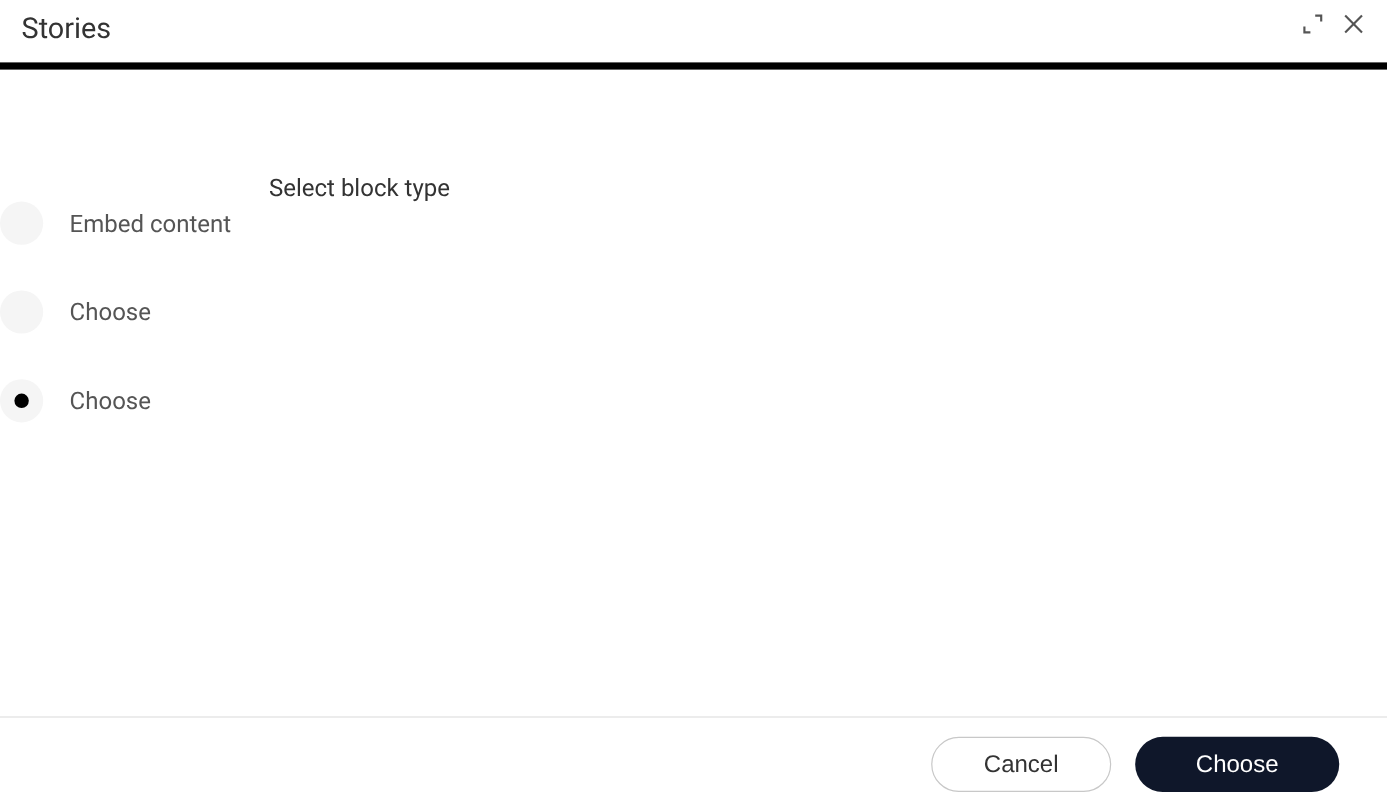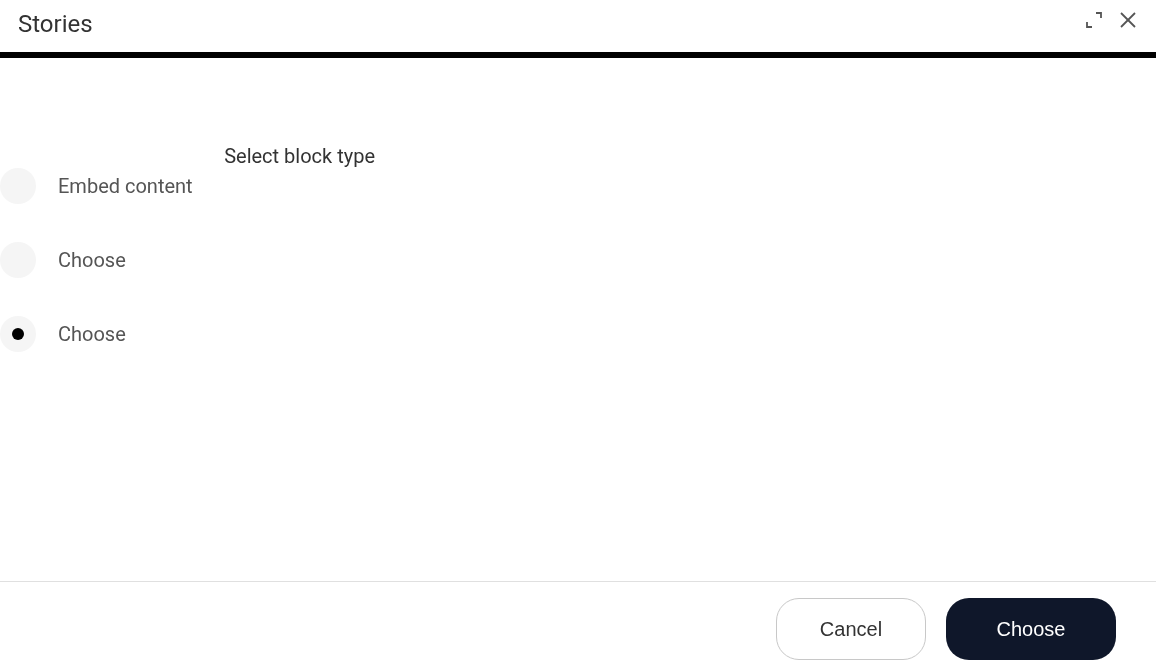--- a/index.html
+++ b/index.html
@@ -101,21 +101,21 @@
       left: 0;
       right: 0;
       border-top: 1px solid #e0e0e0;
       padding: 16px 40px 0 40px;
       display: flex;
       justify-content: flex-end;
       gap: 20px;
     }
     .btn {
       min-width: 150px;
-      height: 62px;
+      height: 46px;
       border-radius: 23px;
       font-size: 20px;
       font-weight: 400;
       cursor: pointer;
       display: flex;
       align-items: center;
       justify-content: center;
       border: none;
     }
     .btn-secondary {

